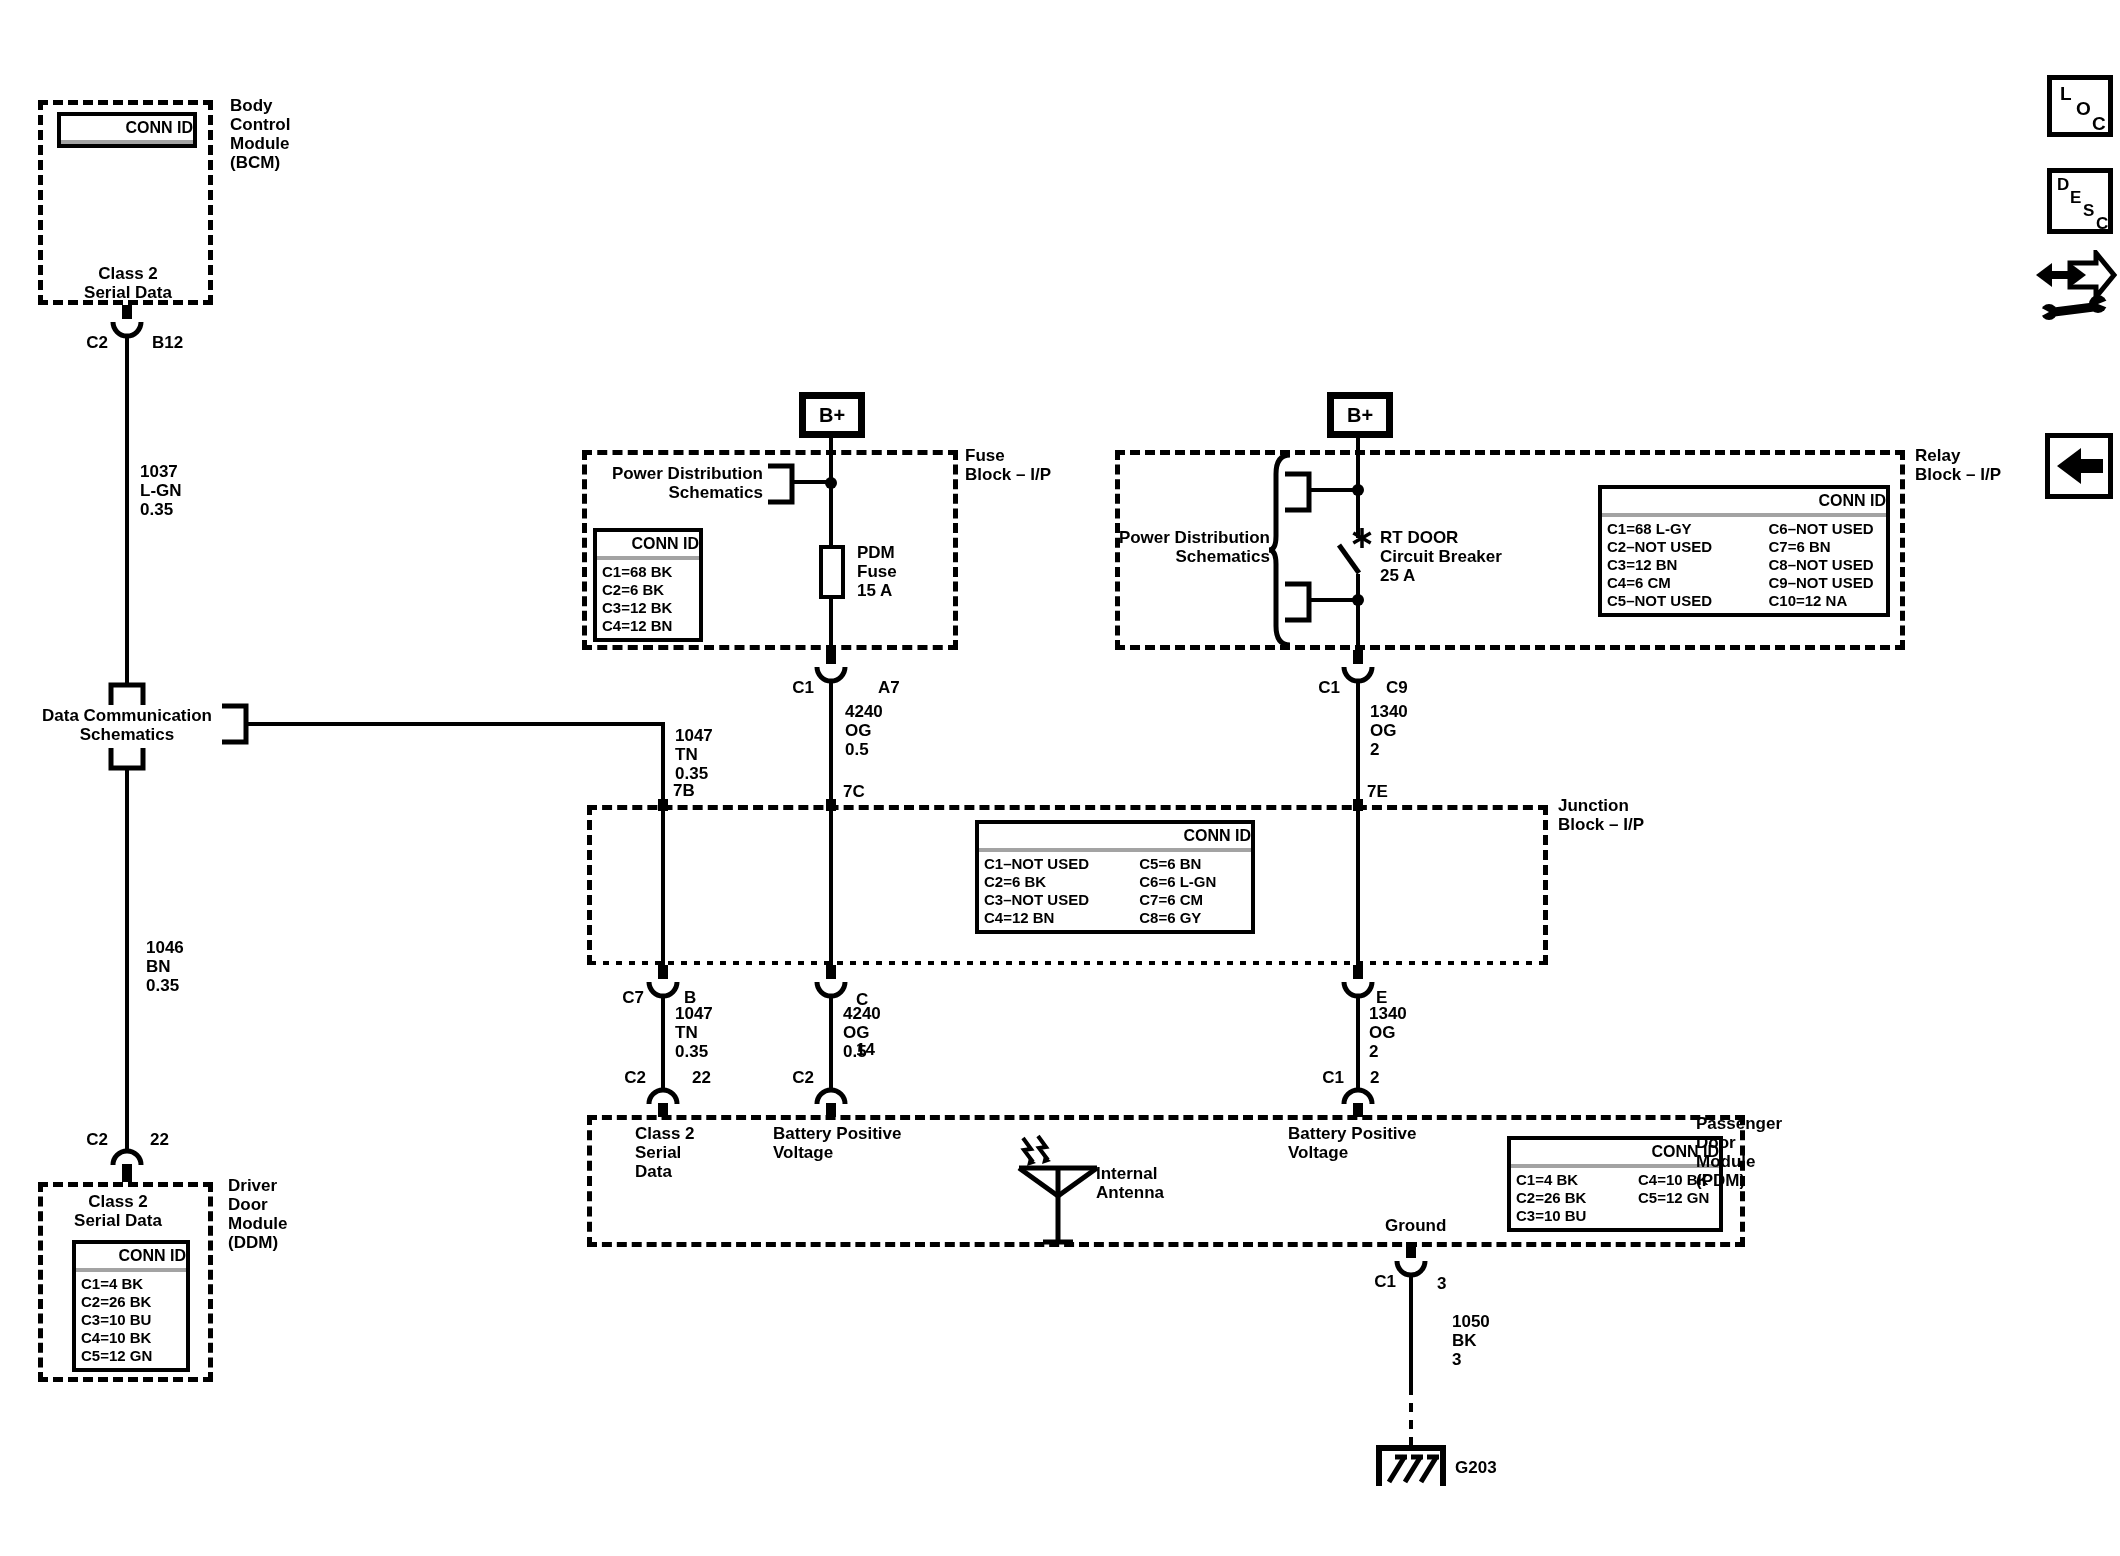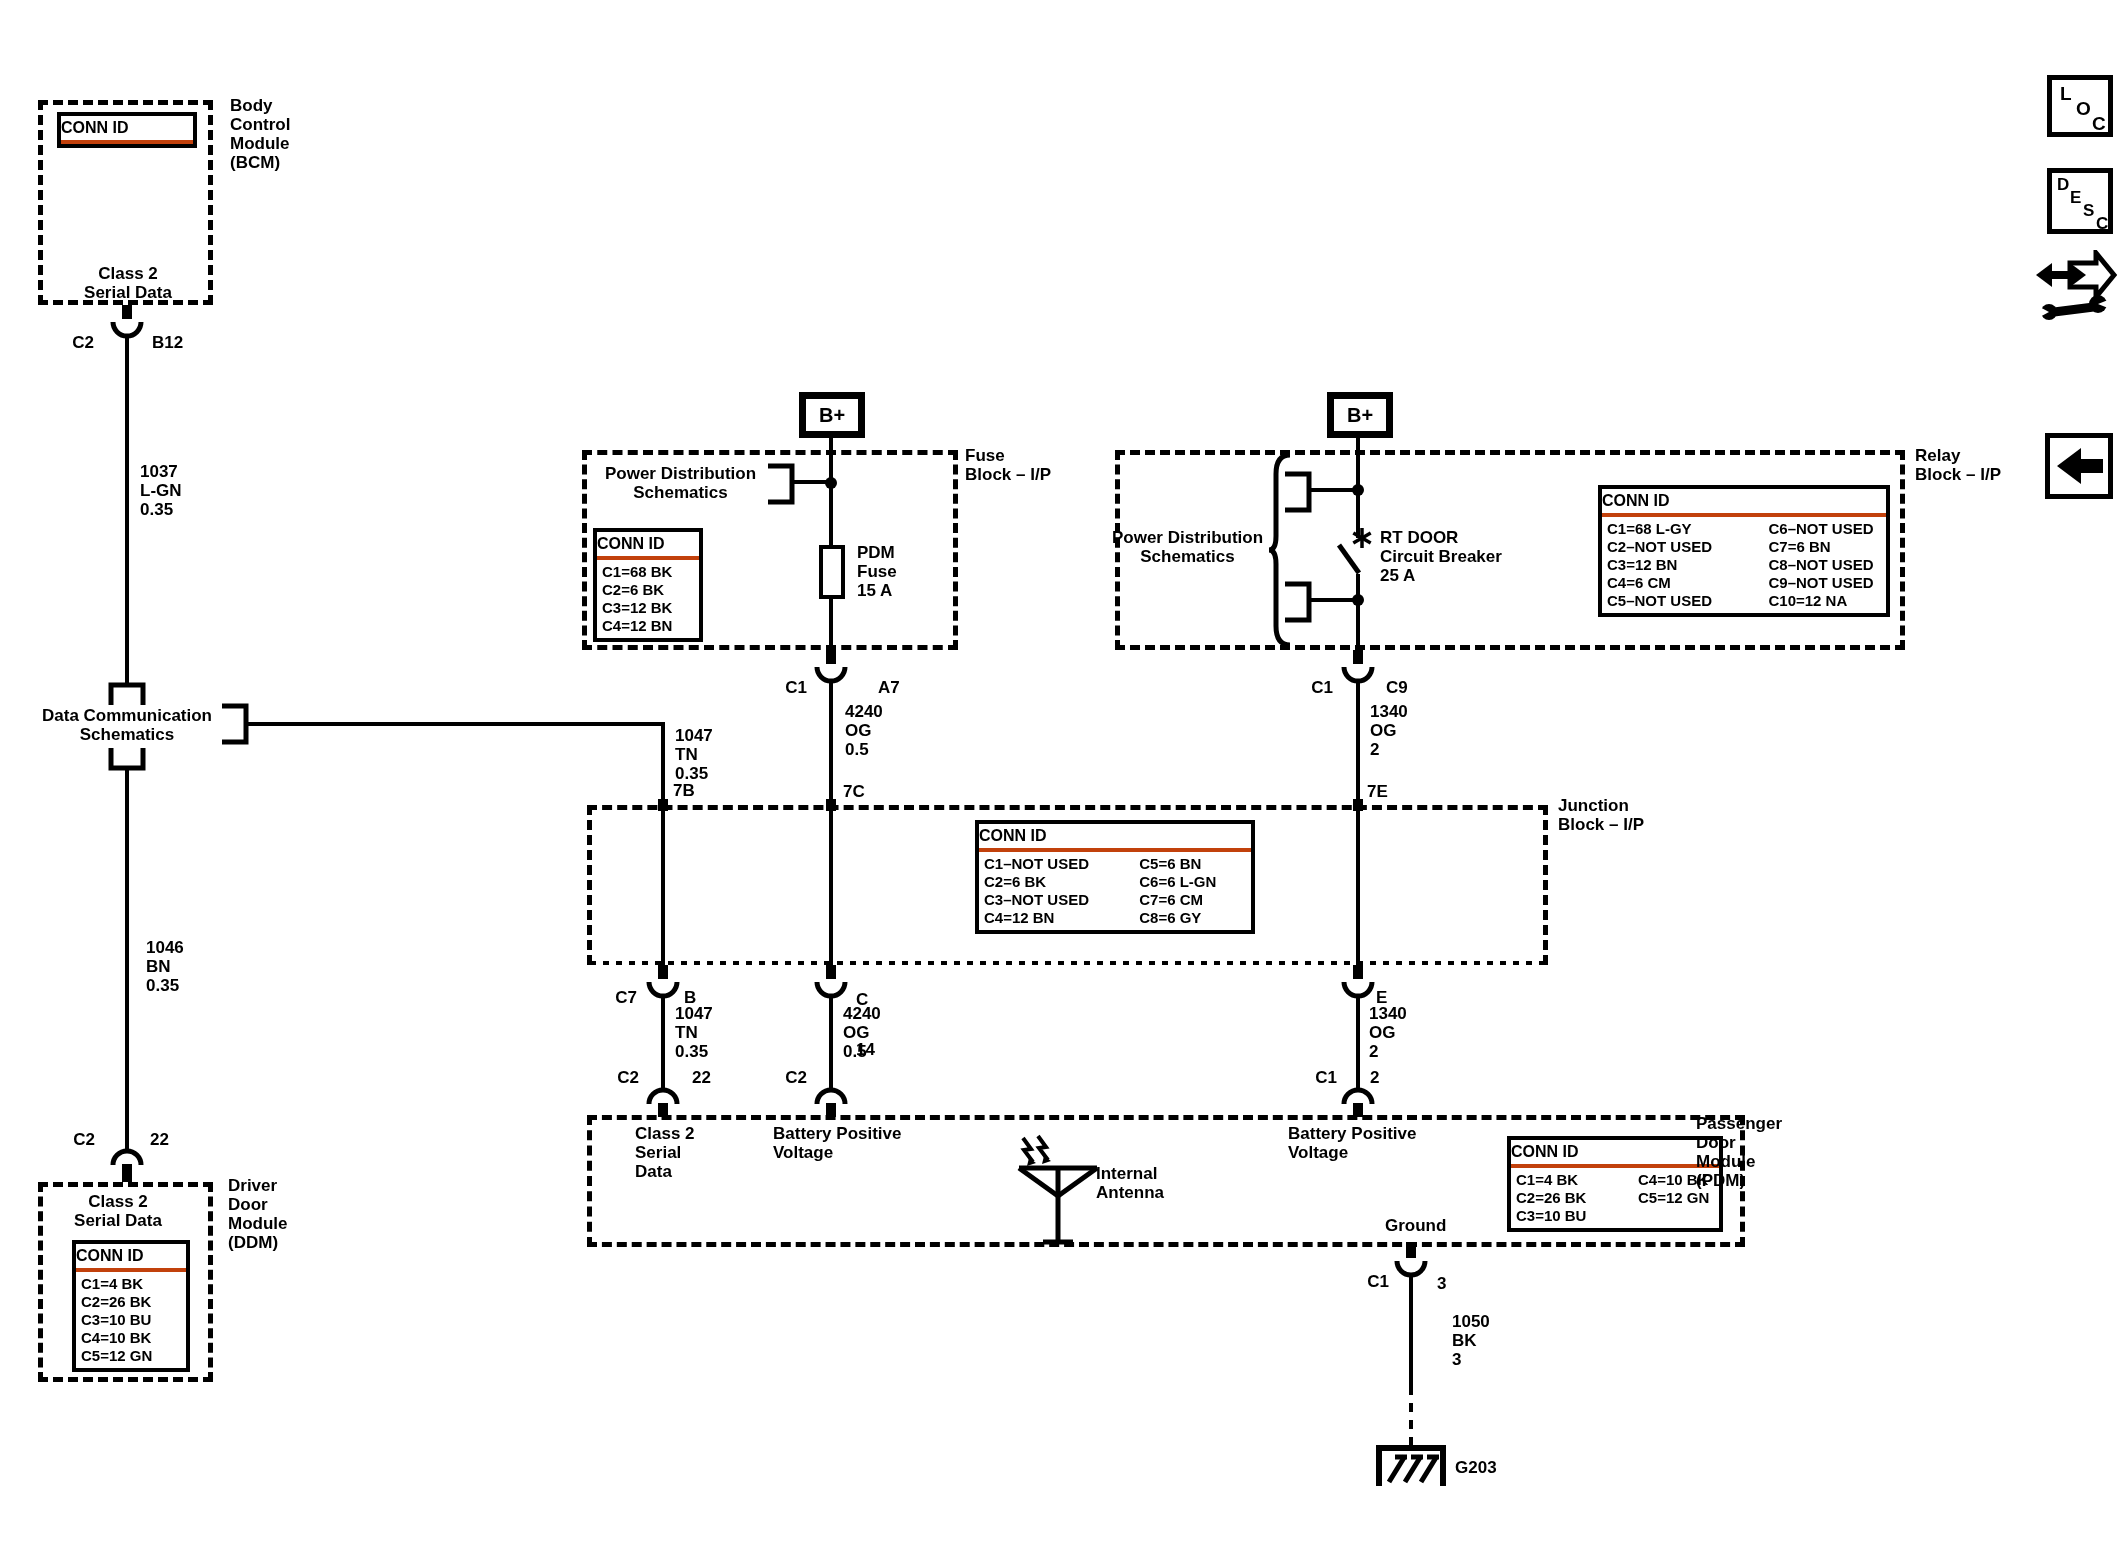--- a/index.html
+++ b/index.html
@@ -1,32 +1,32 @@
 <!DOCTYPE html>
 <html><head>
 <meta charset="utf-8">
 <style>
   html,body{margin:0;padding:0;background:#fff;}
   #stage{position:relative;width:2120px;height:1556px;background:#fff;
          font-family:"Liberation Sans",sans-serif;font-weight:bold;color:#000;overflow:hidden;}
   .lbl{position:absolute;font-size:17px;line-height:19px;white-space:nowrap;}
   .lbl.c{text-align:center;white-space:normal;}
-  .lbl.r{text-align:center;}
+  .lbl.r{text-align:right;}
   .vw{position:absolute;width:4px;background:#000;}
   .hw{position:absolute;height:4px;background:#000;}
   .stub{position:absolute;width:10px;background:#000;}
   .tick{position:absolute;width:10px;height:12px;background:#000;}
   .dot{position:absolute;width:12px;height:12px;border-radius:50%;background:#000;}
   .dashbox{position:absolute;border:5px dashed #000;box-sizing:border-box;}
   .dotline{position:absolute;height:4px;
            background:repeating-linear-gradient(90deg,#000 0 6px,transparent 6px 13px);}
   .vdash{position:absolute;width:4px;
          background:repeating-linear-gradient(180deg,#000 0 9px,transparent 9px 17px);}
   .ctbl{position:absolute;background:#fff;border:4px solid #000;box-sizing:border-box;}
-  .ctbl .hdr{border-bottom:4px solid #c2410c;text-align:left;font-size:16px;line-height:24px;height:24px;}
+  .ctbl .hdr{border-bottom:4px solid #a3a3a3;text-align:right;font-size:16px;line-height:24px;height:24px;}
   .ctbl .tbody{padding:3px 5px;font-size:15px;line-height:18px;}
   .trow{white-space:nowrap;}
   .trow.two{display:grid;grid-template-columns:52% 48%;gap:19px;}
   .bplus{position:absolute;border:7px solid #000;background:#fff;box-sizing:border-box;
          display:flex;align-items:center;justify-content:center;font-size:20px;}
   .conn{position:absolute;}
   .fuse-rect{position:absolute;border:4px solid #000;background:#fff;box-sizing:border-box;}
   .iconbox{position:absolute;border:5px solid #000;background:#fff;box-sizing:border-box;}
   .iconbox span{position:absolute;font-size:19px;}
   svg{display:block;}

